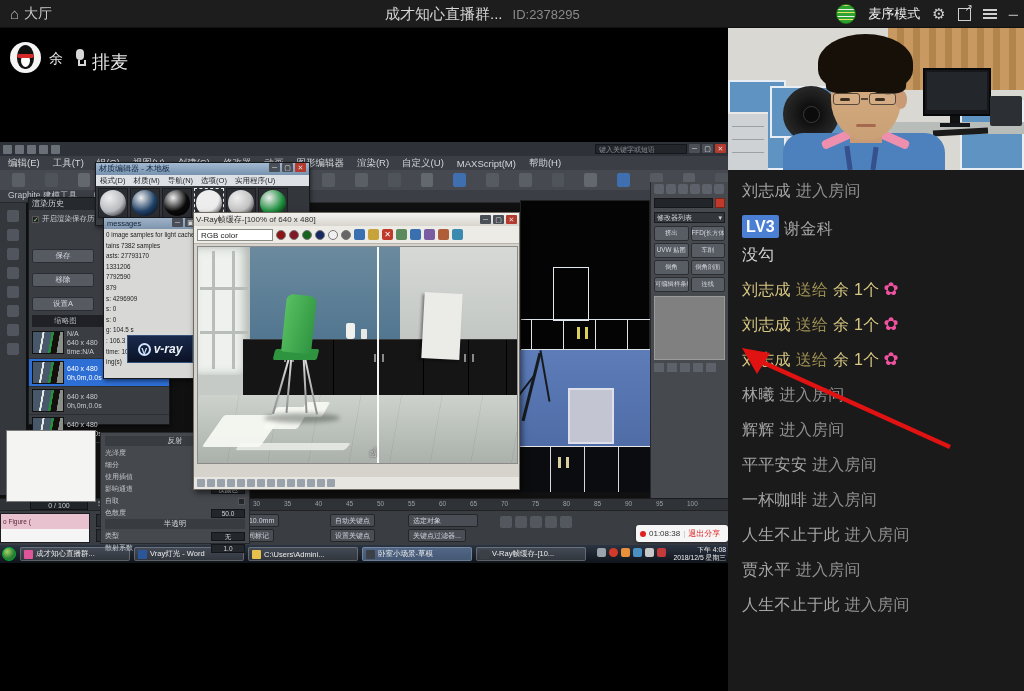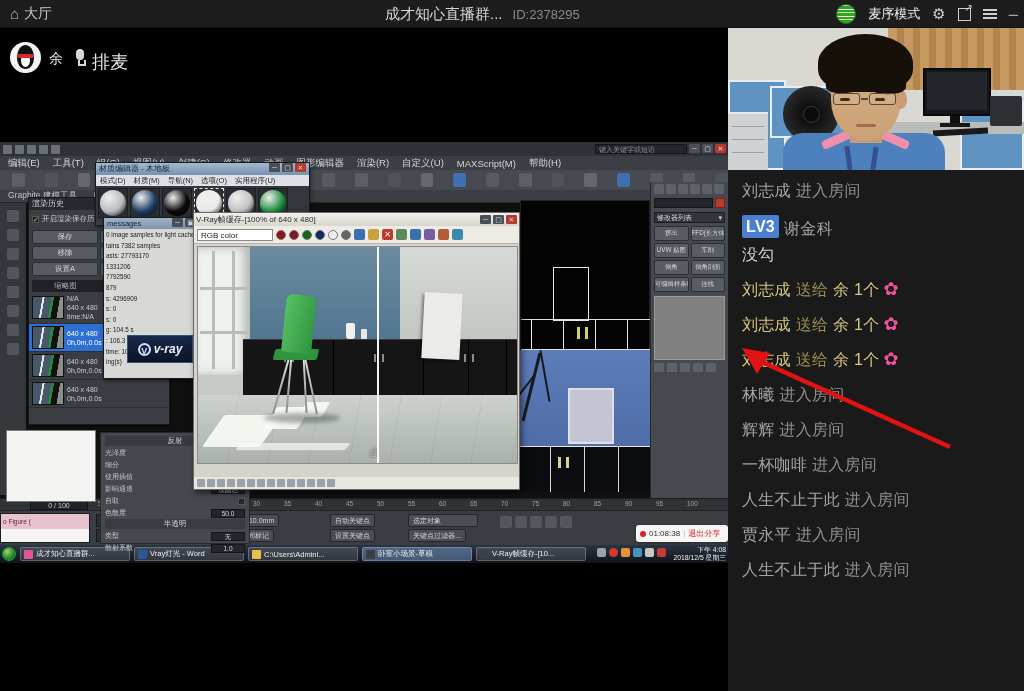--- a/index.html
+++ b/index.html
@@ -55,21 +55,21 @@
   .r-ribbon span{color:#c3c7cc;font-size:8.5px;cursor:pointer;}
   .lstrip{position:absolute;left:0;top:61px;width:26px;height:292px;background:#34373c;}
   .lstrip i{display:block;width:12px;height:12px;background:#51565e;margin:7px auto 0;border-radius:2px;}
 
   
   .fwin{position:absolute;background:#3a3d42;border:1px solid #17191c;box-shadow:1px 2px 4px rgba(0,0,0,.5);}
   .fwin .bar{height:12px;background:#26292e;color:#cfd3d8;font-size:8px;line-height:12px;padding:0 3px;display:flex;justify-content:space-between;}
   .hist-check{display:flex;align-items:center;gap:3px;padding:2px 3px;color:#c6cacf;font-size:7.5px;}
   .cbx{width:7px;height:7px;background:#1d2024;border:1px solid #555;color:#9fd06a;font-size:7px;line-height:6px;}
   .hbtn{background:#565b62;color:#d6dadf;font-size:7.5px;text-align:center;border-radius:2px;border:1px solid #2a2d31;padding:1px 0;cursor:pointer;}
-  .hist-grid{display:grid;grid-template-columns:1fr 1fr;gap:2px;padding:2px 3px;}
+  .hist-grid{display:grid;grid-template-columns:1fr 1fr;gap:10px;padding:2px 3px;margin-top:19px;}
   .hist-head{display:flex;background:#1f2126;color:#aeb2b8;font-size:7.5px;margin:2px 3px 0;}
   .hist-head div{flex:1;text-align:center;padding:1px 0;}
   .hrow{display:flex;align-items:center;gap:3px;padding:2px 3px;border-bottom:1px solid #2b2e33;color:#c9ccd1;font-size:7px;line-height:9px;}
   .hrow.sel{background:#2e6fd6;color:#fff;}
   .thumb{width:32px;height:23px;flex:none;border:1px solid #111;
          background:linear-gradient(100deg,#46586a 28%,#e8e8e4 29% 34%,#46586a 35% 55%,#23913a 56% 62%,#14100e 63% 80%,#8a8f8a 81%);}
 
   .medit-bar{height:12px;background:linear-gradient(#a3b9d1,#7692af);color:#10233a;font-size:8px;line-height:12px;padding:0 3px;display:flex;justify-content:space-between;}
   .medit-menu{height:11px;background:#dde1e6;color:#23262b;font-size:7.5px;display:flex;gap:8px;align-items:center;padding-left:4px;}
   .sphwrap{display:flex;gap:2px;padding:2px;background:#33363b;}
@@ -783,20 +783,21 @@
   <div class="chat">
     <div class="chat-list">
         <div class="chat-row"><span class="c-namegray">刘志成</span><span class="c-gray"> 进入房间</span></div>
         <div class="chat-row tight"><span class="lvbadge">LV3</span><span class="c-namegray">谢金科</span></div>
         <div class="chat-row"><span class="c-white">没勾</span></div>
         <div class="chat-row"><span class="g-name">刘志成</span><span class="g-verb"> 送给 </span><span class="g-name">余 1个</span><span class="flower">✿</span></div>
         <div class="chat-row"><span class="g-name">刘志成</span><span class="g-verb"> 送给 </span><span class="g-name">余 1个</span><span class="flower">✿</span></div>
         <div class="chat-row"><span class="g-name">刘志成</span><span class="g-verb"> 送给 </span><span class="g-name">余 1个</span><span class="flower">✿</span></div>
         <div class="chat-row"><span class="c-namegray">林曦</span><span class="c-gray"> 进入房间</span></div>
         <div class="chat-row"><span class="c-namegray">辉辉</span><span class="c-gray"> 进入房间</span></div>
+        <div class="chat-row"><span class="c-namegray">平平安安</span><span class="c-gray"> 进入房间</span></div>
         <div class="chat-row"><span class="c-namegray">一杯咖啡</span><span class="c-gray"> 进入房间</span></div>
         <div class="chat-row"><span class="c-namegray">人生不止于此</span><span class="c-gray"> 进入房间</span></div>
         <div class="chat-row"><span class="c-namegray">贾永平</span><span class="c-gray"> 进入房间</span></div>
         <div class="chat-row"><span class="c-namegray">人生不止于此</span><span class="c-gray"> 进入房间</span></div>
       </div>
   </div>
 
   <svg class="arrow-svg" viewBox="0 0 1024 691">
     <line x1="760" y1="361" x2="950" y2="447" stroke="#e01212" stroke-width="4.5"></line>
     <polygon points="742,348 770,353 757,374" fill="#e01212"></polygon>

